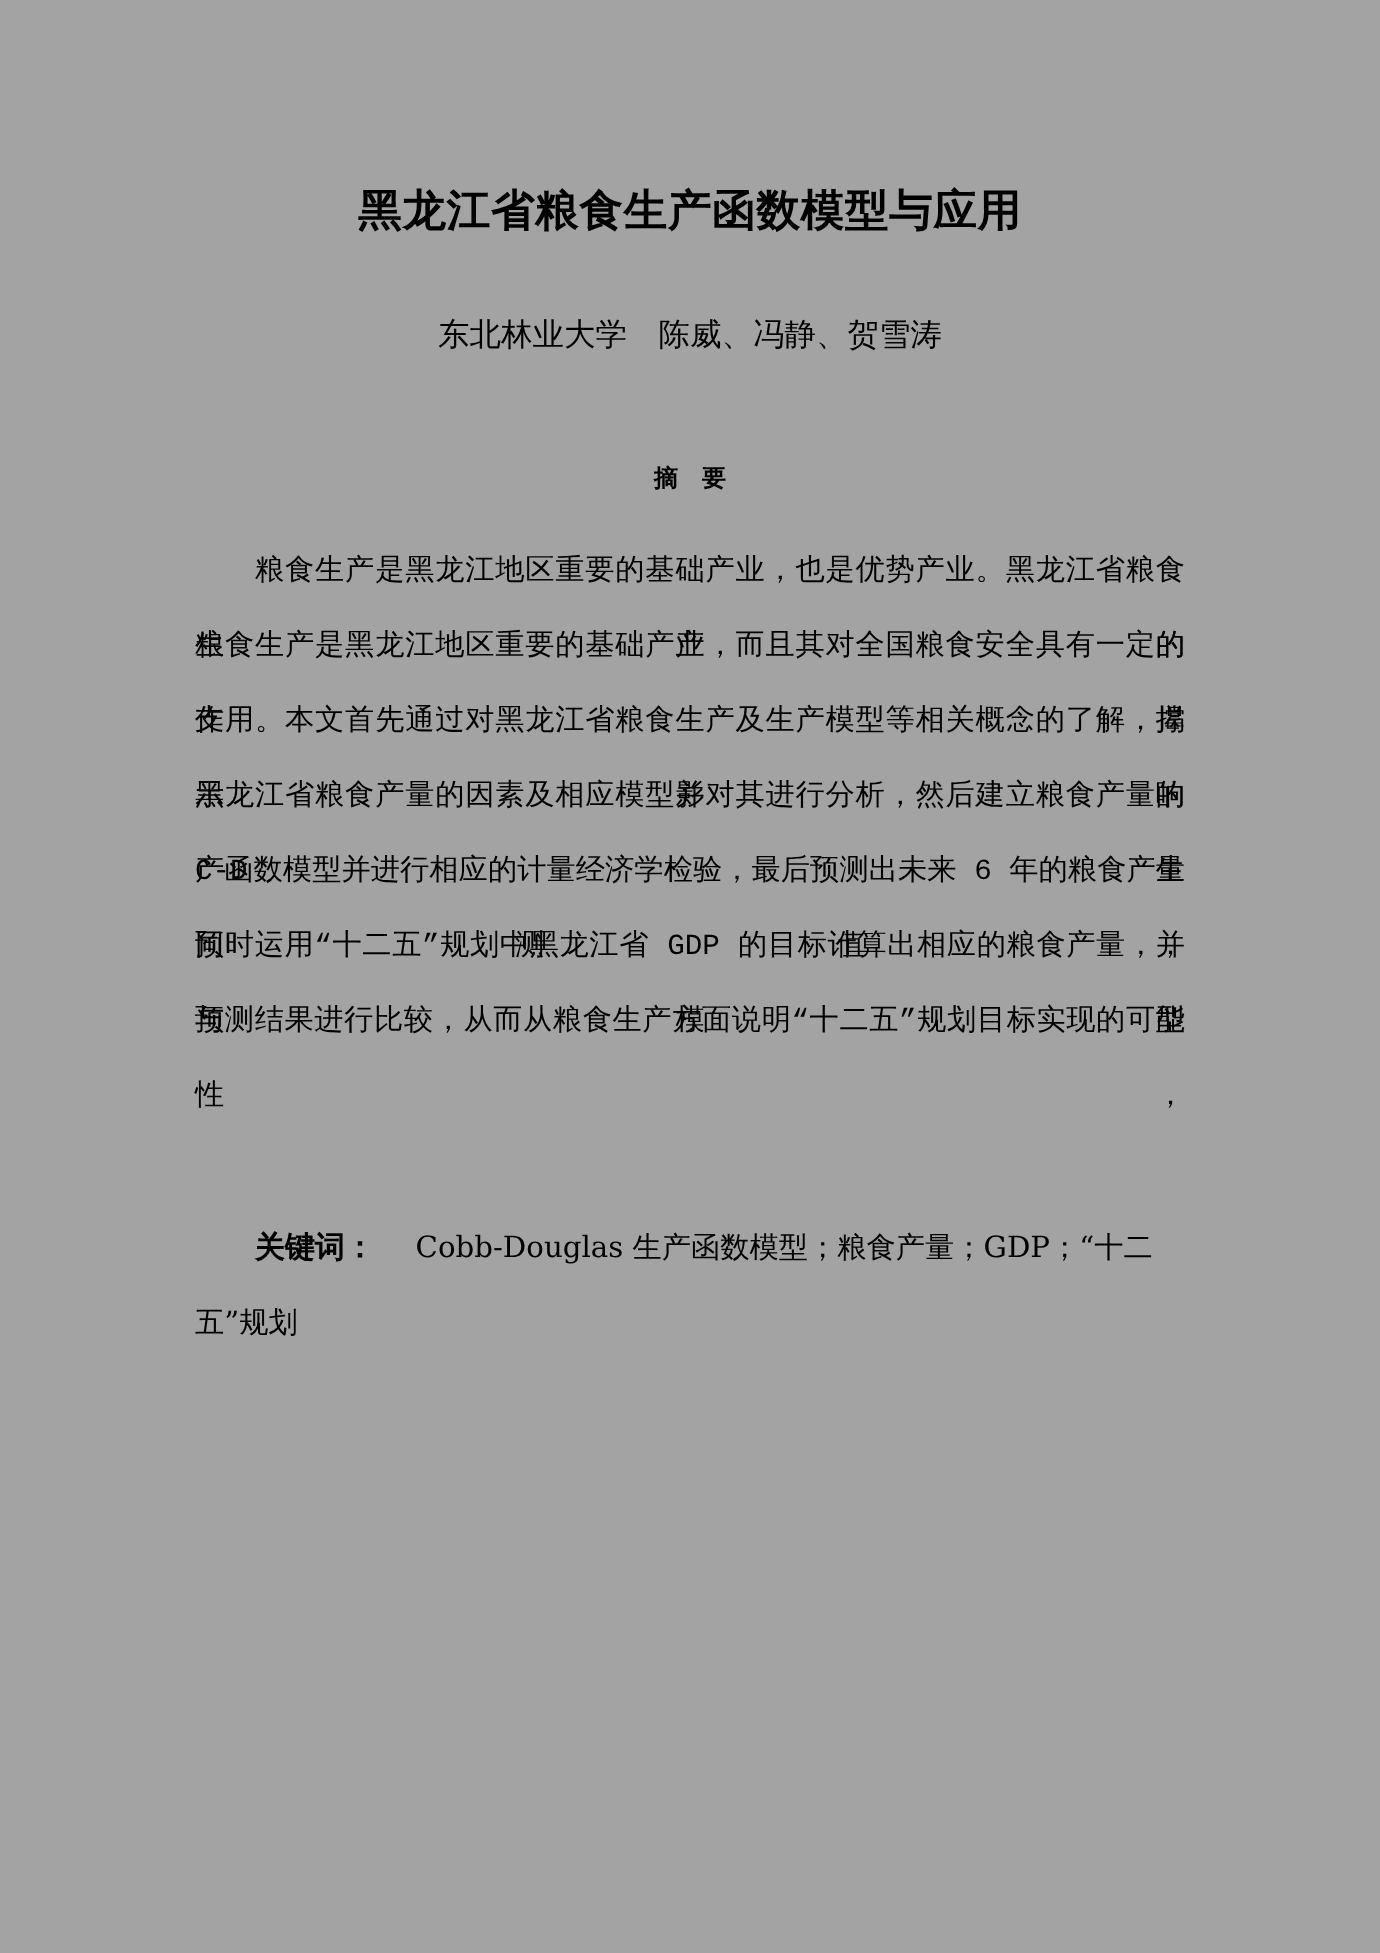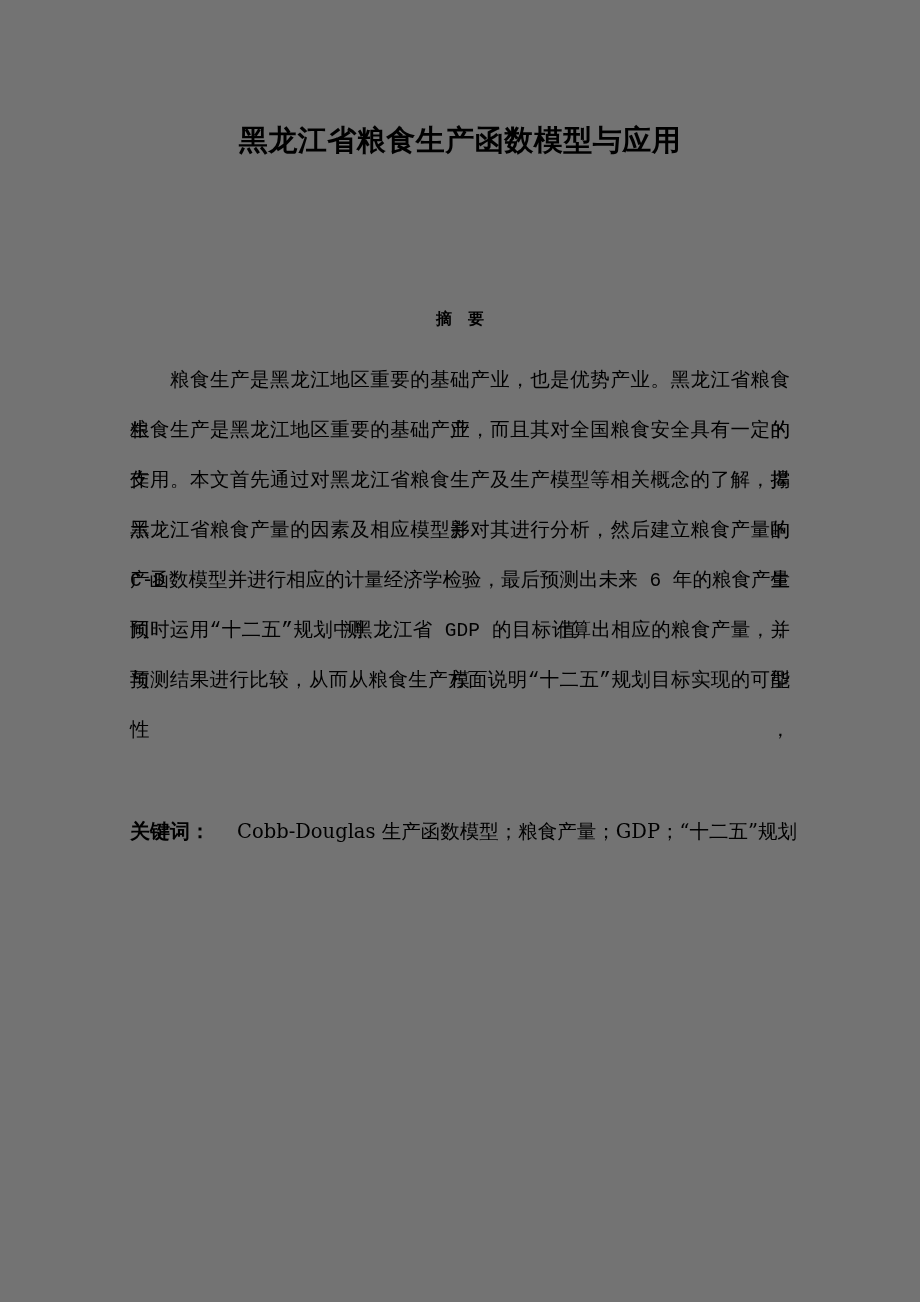--- a/index.html
+++ b/index.html
@@ -5,21 +5,21 @@
   html, body {
     margin: 0;
     padding: 0;
     background: #e8e8e8;
   }
   .page {
     position: relative;
     width: 920px;
     height: 1302px;
     margin: 0 auto;
-    background: #737373;
+    background: #a3a3a3;
     color: #000000;
     font-family: "DejaVu Serif", "Liberation Serif", serif;
     overflow: hidden;
   }
   .doc-title {
     position: absolute;
     top: 122px;
     left: 0;
     width: 100%;
     margin: 0;
@@ -68,32 +68,34 @@
     position: absolute;
     top: 806px;
     left: 130px;
     width: 680px;
     font-size: 19.5px;
     line-height: 50px;
   }
   .kw-label {
     font-weight: bold;
     font-size: 20px;
+    margin-left: 40px;
   }
   .kw-text {
     margin-left: 27px;
   }
 </style>
 </head>
 <body>
 
 <div class="page">
 
   <h1 class="doc-title">黑龙江省粮食生产函数模型与应用</h1>
 
+  <div class="authors-line">东北林业大学　陈威、冯静、贺雪涛</div>
 
   <h2 class="abstract-heading">摘　要</h2>
 
   <div class="abstract-body">
       <div class="body-line fill">　　粮食生产是黑龙江地区重要的基础产业，也是优势产业。黑龙江省粮食生产的</div>
       <div class="body-line fill">粮食生产是黑龙江地区重要的基础产业，而且其对全国粮食安全具有一定的支撑</div>
       <div class="body-line fill">作用。本文首先通过对黑龙江省粮食生产及生产模型等相关概念的了解，揭示影响</div>
       <div class="body-line fill">黑龙江省粮食产量的因素及相应模型并对其进行分析，然后建立粮食产量的 C-D 生</div>
       <div class="body-line fill">产函数模型并进行相应的计量经济学检验，最后预测出未来 6 年的粮食产量预测值，</div>
       <div class="body-line fill">同时运用“十二五”规划中黑龙江省 GDP 的目标计算出相应的粮食产量，并与模型</div>

